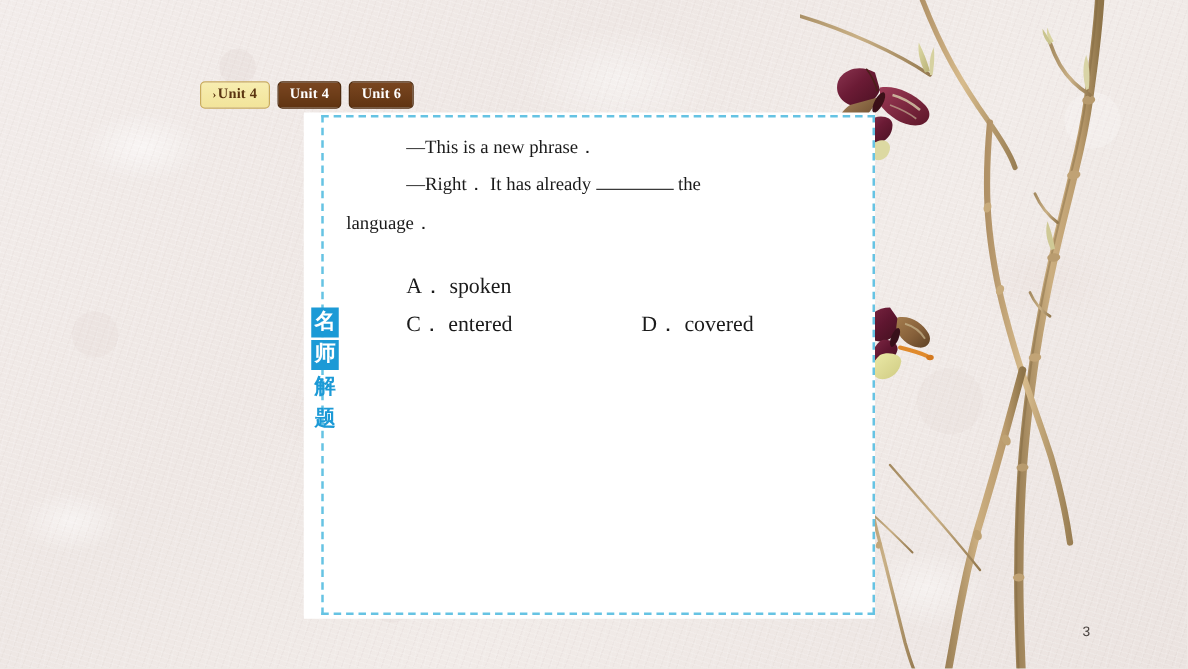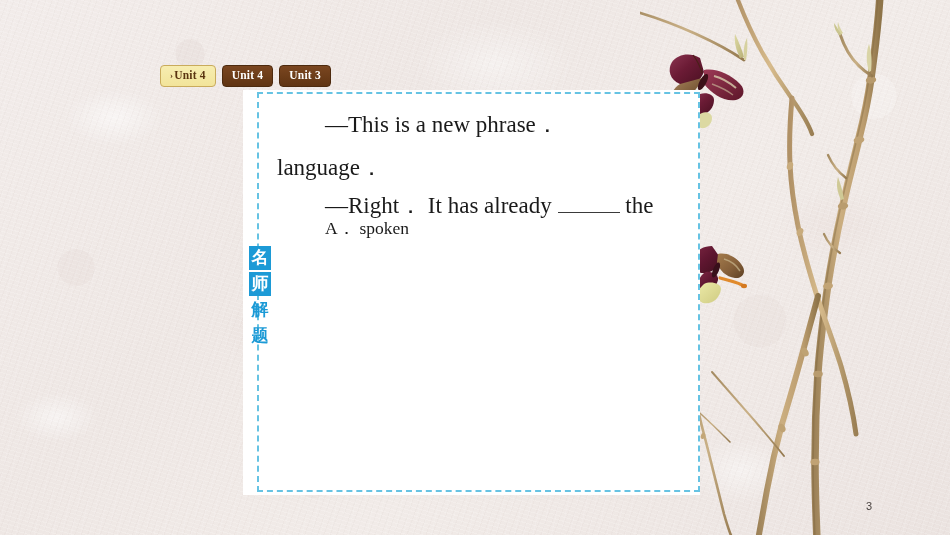--- a/index.html
+++ b/index.html
@@ -154,21 +154,21 @@
 
   
   #question {
     position: absolute;
     left: 279px;
     top: 106px;
     width: 410px;
     z-index: 25;
     color: #1a1a1a;
     font-family: "Liberation Serif", serif;
-    font-size: 23px;
+    font-size: 15px;
   }
   .qline {
     margin: 0 0 6px 0;
     line-height: 1.62;
     white-space: nowrap;
   }
   .indent { display: inline-block; width: 46px; }
   .blank-rule {
     display: inline-block;
     width: 62px;
@@ -410,46 +410,50 @@
 
   <div id="tabs">
     <div class="tab active">
       <span class="arrow">›</span>
       <span>Unit 4</span>
     </div>
     <div class="tab inactive">
       <span>Unit 4</span>
     </div>
     <div class="tab inactive">
-      <span>Unit 3</span>
+      <span>Unit 6</span>
     </div>
   </div>
 
   <div id="side-label">
     <div class="side-char boxed">名</div>
     <div class="side-char boxed">师</div>
     <div class="side-char plain">解</div>
     <div class="side-char plain">题</div>
   </div>
 
   <div id="question">
     <div class="qline">
       <span class="indent"></span><span>—This is a new phrase．</span>
     </div>
-    <div id="wrapline" class="qline">
-      <span>language．</span>
-    </div>
     <div class="qline">
       <span class="indent"></span><span>—Right． It has already</span>
       <span class="blank-rule"></span>
       <span>the</span>
     </div>
+    <div id="wrapline" class="qline">
+      <span>language．</span>
+    </div>
   </div>
 
   <div id="options">
     <div class="opt-row">
       <div class="opt">A． spoken</div>
     </div>
+    <div class="opt-row">
+      <div class="opt">C． entered</div>
+      <div class="opt">D． covered</div>
+    </div>
   </div>
 
   <div id="page-num">3</div>
 
 </div>
 
 </body></html>

